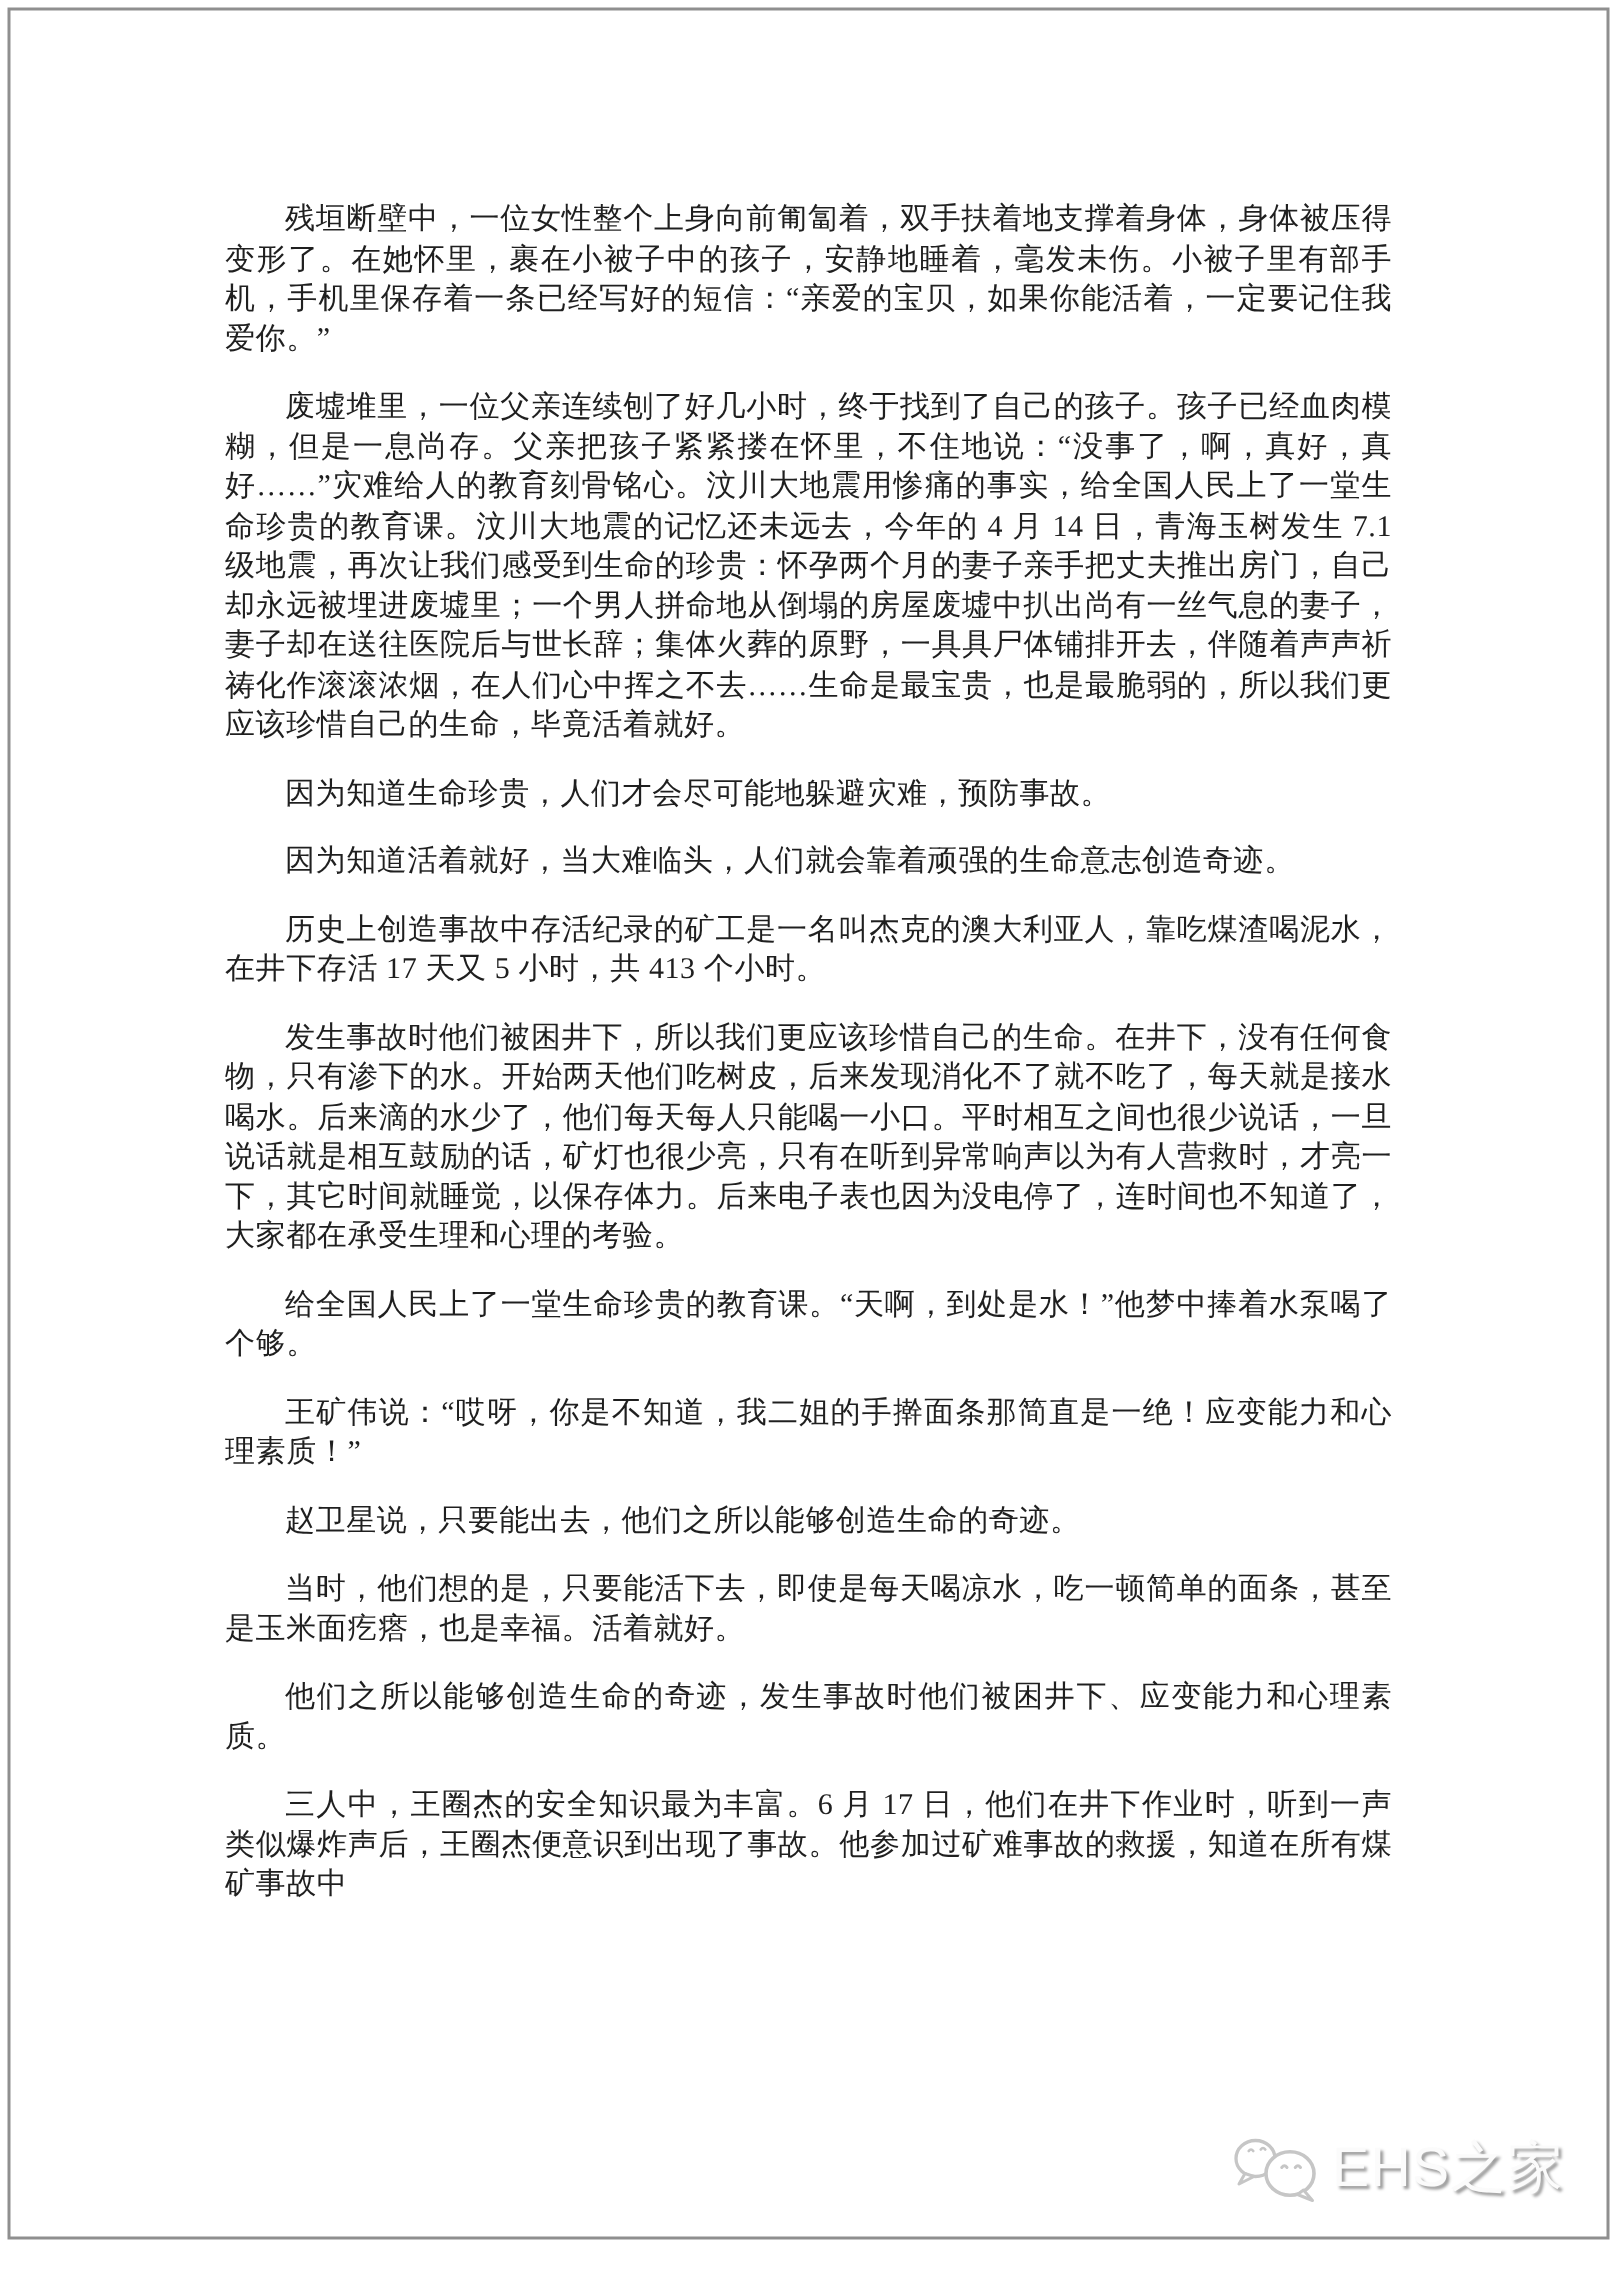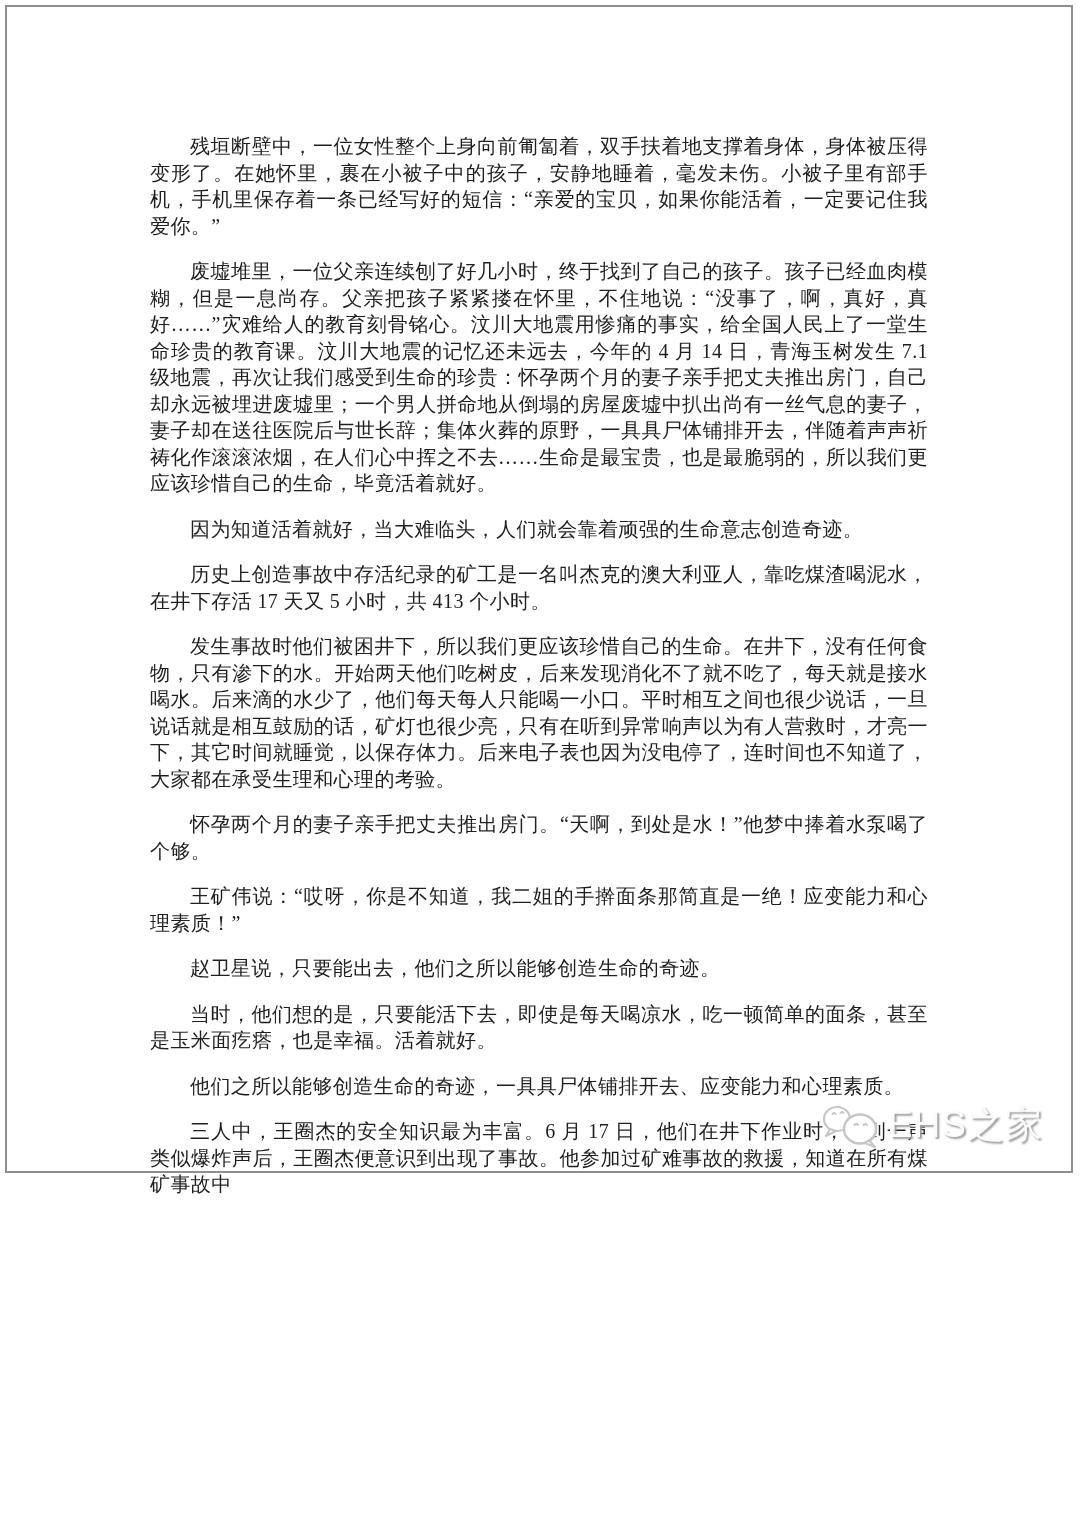--- a/index.html
+++ b/index.html
@@ -11,21 +11,21 @@
     width: 1080px;
     height: 1527px;
     position: relative;
     font-family: "Liberation Serif", "DejaVu Serif", serif;
   }
   .page {
     position: absolute;
     left: 5px;
     top: 5px;
     width: 1068px;
-    height: 1168px;
+    height: 1488px;
     border: 2px solid #8f8f8f;
     background: #ffffff;
     box-sizing: border-box;
   }
   .content {
     position: absolute;
     left: 143px;
     right: 143px;
     top: 126px;
     color: #1f1f1f;
@@ -65,28 +65,29 @@
   }
 </style>
 </head>
 <body>
 
 <div class="page">
 
   <div class="content">
     <p>残垣断壁中，一位女性整个上身向前匍匐着，双手扶着地支撑着身体，身体被压得变形了。在她怀里，裹在小被子中的孩子，安静地睡着，毫发未伤。小被子里有部手机，手机里保存着一条已经写好的短信：“亲爱的宝贝，如果你能活着，一定要记住我爱你。”</p>
     <p>废墟堆里，一位父亲连续刨了好几小时，终于找到了自己的孩子。孩子已经血肉模糊，但是一息尚存。父亲把孩子紧紧搂在怀里，不住地说：“没事了，啊，真好，真好……”灾难给人的教育刻骨铭心。汶川大地震用惨痛的事实，给全国人民上了一堂生命珍贵的教育课。汶川大地震的记忆还未远去，今年的 4 月 14 日，青海玉树发生 7.1 级地震，再次让我们感受到生命的珍贵：怀孕两个月的妻子亲手把丈夫推出房门，自己却永远被埋进废墟里；一个男人拼命地从倒塌的房屋废墟中扒出尚有一丝气息的妻子，妻子却在送往医院后与世长辞；集体火葬的原野，一具具尸体铺排开去，伴随着声声祈祷化作滚滚浓烟，在人们心中挥之不去……生命是最宝贵，也是最脆弱的，所以我们更应该珍惜自己的生命，毕竟活着就好。</p>
+    <p>因为知道生命珍贵，人们才会尽可能地躲避灾难，预防事故。</p>
     <p>因为知道活着就好，当大难临头，人们就会靠着顽强的生命意志创造奇迹。</p>
     <p>历史上创造事故中存活纪录的矿工是一名叫杰克的澳大利亚人，靠吃煤渣喝泥水，在井下存活 17 天又 5 小时，共 413 个小时。</p>
     <p>发生事故时他们被困井下，所以我们更应该珍惜自己的生命。在井下，没有任何食物，只有渗下的水。开始两天他们吃树皮，后来发现消化不了就不吃了，每天就是接水喝水。后来滴的水少了，他们每天每人只能喝一小口。平时相互之间也很少说话，一旦说话就是相互鼓励的话，矿灯也很少亮，只有在听到异常响声以为有人营救时，才亮一下，其它时间就睡觉，以保存体力。后来电子表也因为没电停了，连时间也不知道了，大家都在承受生理和心理的考验。</p>
-    <p>怀孕两个月的妻子亲手把丈夫推出房门。“天啊，到处是水！”他梦中捧着水泵喝了个够。</p>
+    <p>给全国人民上了一堂生命珍贵的教育课。“天啊，到处是水！”他梦中捧着水泵喝了个够。</p>
     <p>王矿伟说：“哎呀，你是不知道，我二姐的手擀面条那简直是一绝！应变能力和心理素质！”</p>
     <p>赵卫星说，只要能出去，他们之所以能够创造生命的奇迹。</p>
     <p>当时，他们想的是，只要能活下去，即使是每天喝凉水，吃一顿简单的面条，甚至是玉米面疙瘩，也是幸福。活着就好。</p>
-    <p>他们之所以能够创造生命的奇迹，一具具尸体铺排开去、应变能力和心理素质。</p>
+    <p>他们之所以能够创造生命的奇迹，发生事故时他们被困井下、应变能力和心理素质。</p>
     <p>三人中，王圈杰的安全知识最为丰富。6 月 17 日，他们在井下作业时，听到一声类似爆炸声后，王圈杰便意识到出现了事故。他参加过矿难事故的救援，知道在所有煤矿事故中</p>
   </div>
 
   <div class="watermark">
     <span class="wm-logo">
       <svg viewBox="0 0 62 50" width="62" height="50" xmlns="http://www.w3.org/2000/svg">
 
         <ellipse cx="17" cy="20" rx="13" ry="12" fill="#ffffff" stroke="#c6c6c6" stroke-width="2.2"></ellipse>
         <path d="M10 30 L6 37 L16 32 Z" fill="#ffffff" stroke="#c6c6c6" stroke-width="2" stroke-linejoin="round"></path>
         <path d="M12.5 15 q1.5 -2 3 0" fill="none" stroke="#c6c6c6" stroke-width="1.8" stroke-linecap="round"></path>

